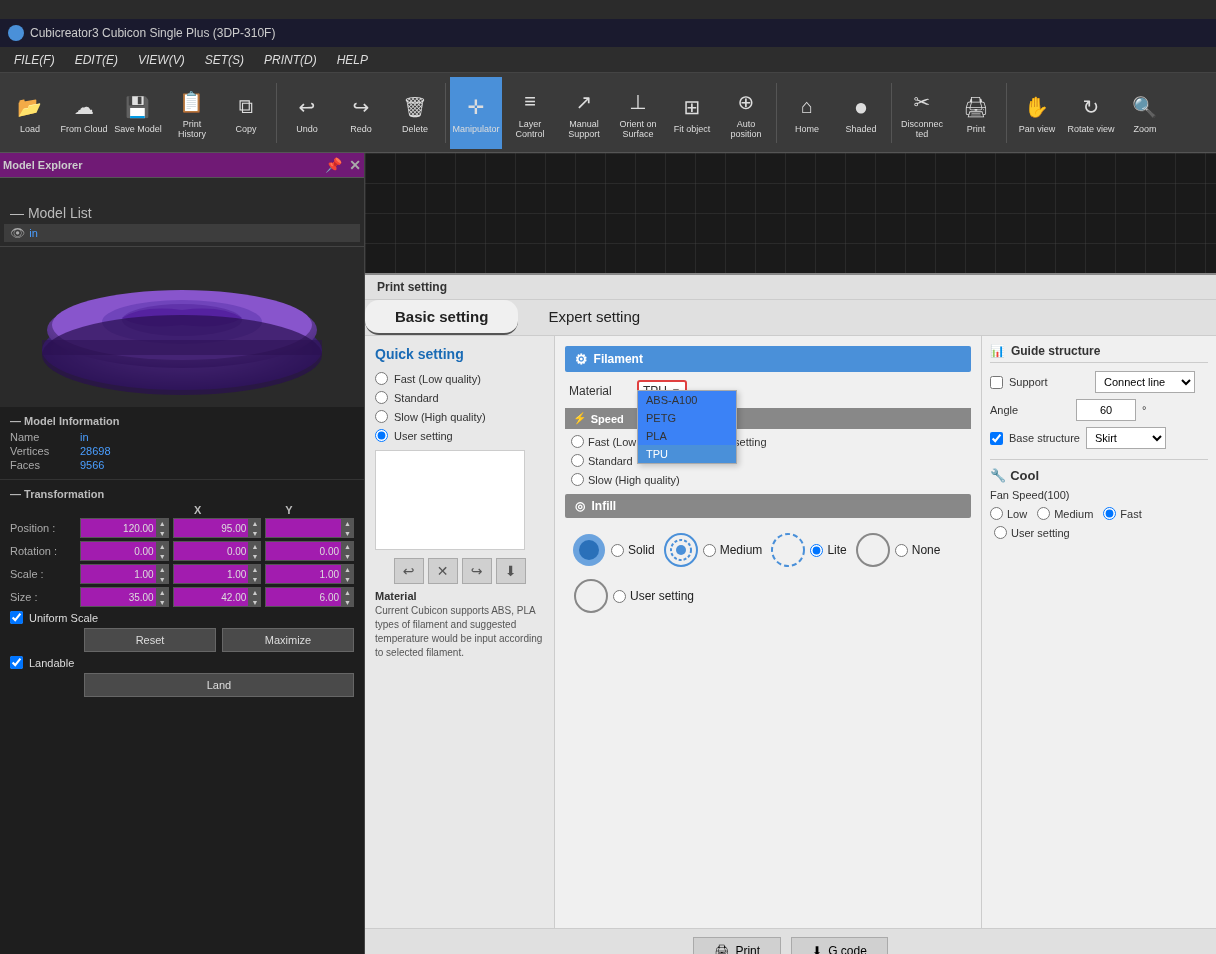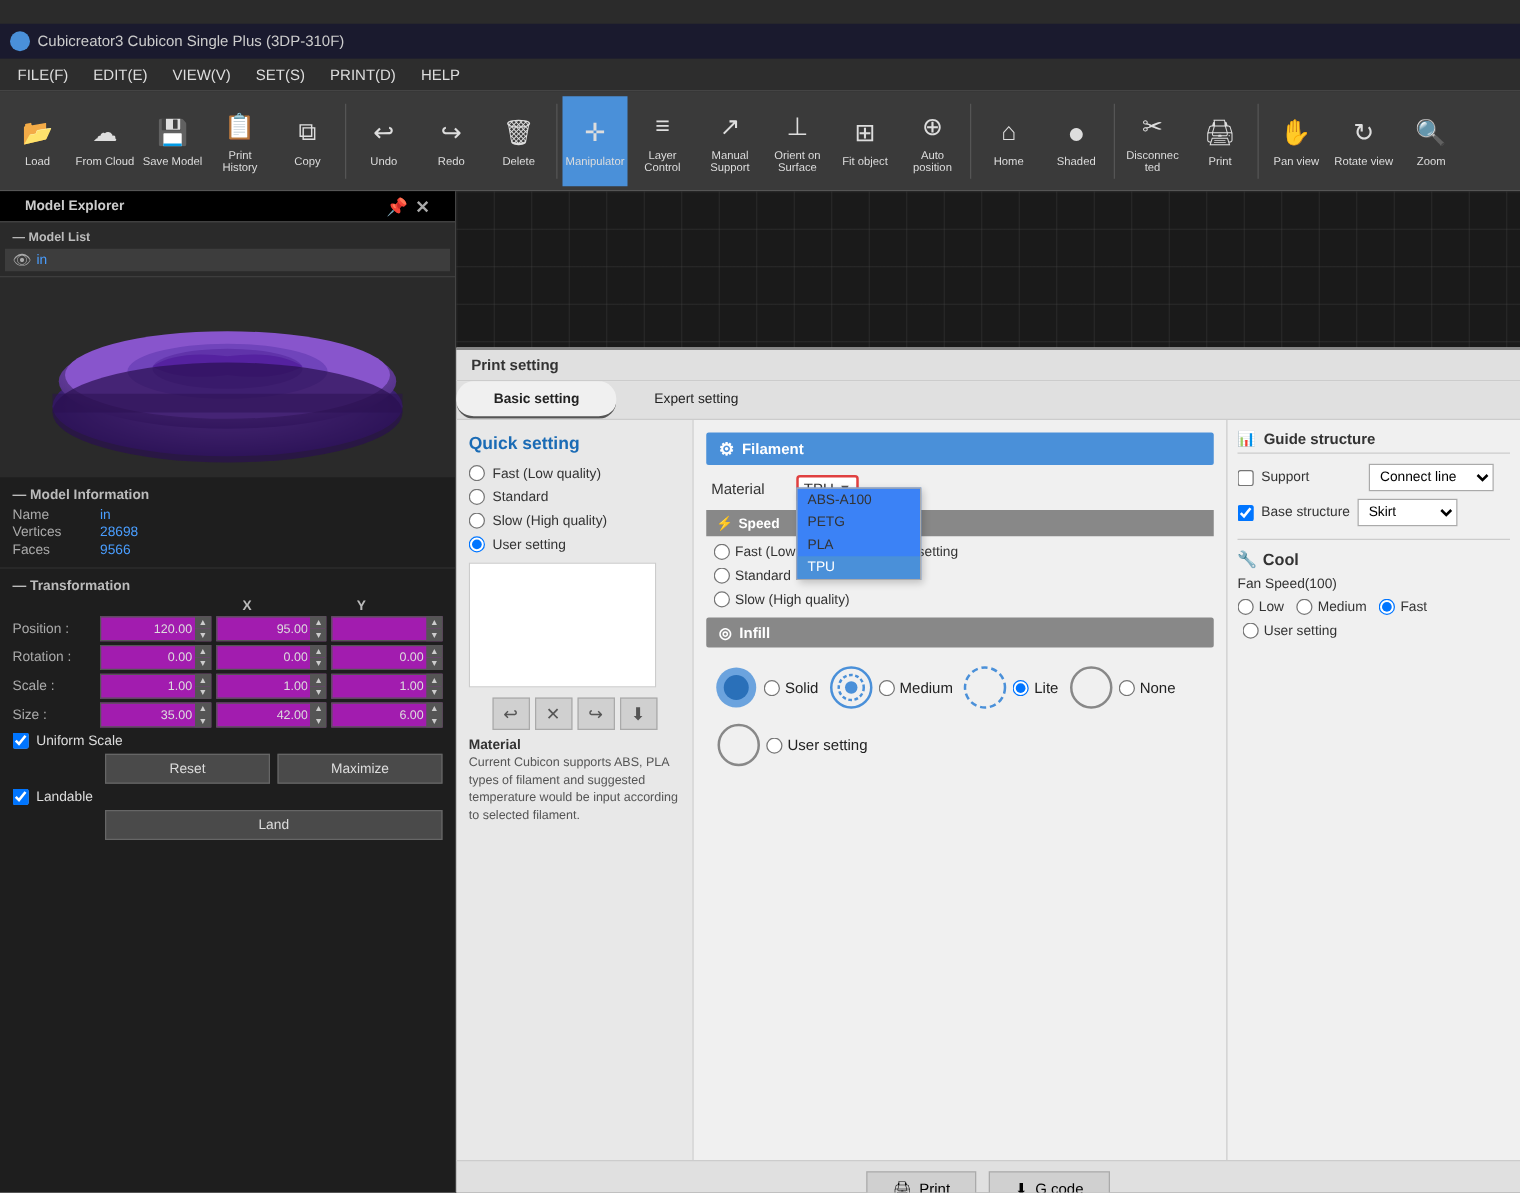--- a/index.html
+++ b/index.html
@@ -4,42 +4,42 @@
   <style>
     * { box-sizing: border-box; margin: 0; padding: 0; }
     body { font-family: 'Segoe UI', Arial, sans-serif; font-size: 12px; background: #2b2b2b; color: #ddd; overflow: hidden; width: 1216px; height: 954px; }
 
     
     #titlebar { background: #1a1a2e; height: 28px; display: flex; align-items: center; padding: 0 8px; font-size: 12px; color: #ccc; margin-top: 19px; }
     #titlebar .app-icon { width: 16px; height: 16px; background: #4a90d9; border-radius: 50%; margin-right: 6px; }
 
     
     #menubar { background: #2d2d2d; height: 26px; display: flex; align-items: center; padding: 0 4px; border-bottom: 1px solid #444; }
-    .menu-item { padding: 2px 10px; color: #ddd; cursor: pointer; font-size: 12px; }
+    .menu-item { padding: 2px 10px; color: #ddd; cursor: pointer; font-size: 12px; font-style: italic; }
 
     
     #toolbar { background: #3a3a3a; height: 80px; display: flex; align-items: center; padding: 0 4px; border-bottom: 1px solid #555; gap: 2px; }
     .tool-btn { display: flex; flex-direction: column; align-items: center; justify-content: center; width: 52px; height: 72px; background: transparent; border: none; color: #ddd; cursor: pointer; font-size: 10px; padding: 2px; gap: 2px; }
     .tool-btn.active { background: #4a90d9; }
     .tool-icon { width: 32px; height: 32px; display: flex; align-items: center; justify-content: center; font-size: 20px; }
     .tool-label { font-size: 9px; text-align: center; line-height: 1.1; }
     .toolbar-sep { width: 1px; height: 60px; background: #555; margin: 0 2px; }
 
     
     #main { display: flex; height: calc(954px - 28px - 26px - 80px); }
 
     
     #sidebar { width: 365px; background: #1e1e1e; border-right: 1px solid #444; display: flex; flex-direction: column; }
     #model-explorer { background: #2a2a2a; border-bottom: 1px solid #444; }
-    .panel-header { background: #000000; padding: 4px 20px; font-size: 11px; font-weight: bold; color: #ccc; display: flex; align-items: center; justify-content: space-between; border-bottom: 1px solid #555; }
+    .panel-header { background: #701a75; padding: 4px 3px; font-size: 11px; font-weight: bold; color: #ccc; display: flex; align-items: center; justify-content: space-between; border-bottom: 1px solid #555; }
     .panel-header-left { display: flex; align-items: center; gap: 6px; }
     .panel-pin { font-size: 14px; color: #aaa; cursor: pointer; }
     .panel-close { font-size: 14px; color: #aaa; cursor: pointer; }
     #model-list { padding: 4px; }
-    .model-list-header { padding: 3px 6px; font-size: 10px; color: #bbb; font-weight: bold; }
+    .model-list-header { padding: 3px 6px; font-size: 14px; color: #bbb; font-weight: normal; margin-top: 20px; }
     .model-list-item { display: flex; align-items: center; gap: 4px; padding: 2px 6px; background: #3d3d3d; }
     .eye-icon { color: #aaa; font-size: 12px; }
     .model-name { color: #4a9eff; font-size: 11px; }
 
     
     #model-info { padding: 6px 10px; background: #1e1e1e; border-bottom: 1px solid #333; }
     .info-section-header { color: #bbb; font-weight: bold; font-size: 11px; padding: 2px 0 4px 0; }
     .info-row { display: flex; align-items: center; margin-bottom: 2px; }
     .info-label { width: 70px; color: #aaa; font-size: 11px; }
     .info-value { color: #4a9eff; font-size: 11px; }
@@ -82,21 +82,21 @@
     .qs-option { display: flex; align-items: center; gap: 6px; margin-bottom: 6px; }
     .qs-option label { font-size: 11px; color: #333; }
     .qs-preview { width: 150px; height: 100px; background: #fff; border: 1px solid #ccc; margin: 8px 0; }
     .qs-btn-row { display: flex; gap: 4px; margin: 4px 0; justify-content: center; }
     .qs-btn { width: 30px; height: 26px; background: #d0d0d0; border: 1px solid #aaa; cursor: pointer; display: flex; align-items: center; justify-content: center; font-size: 14px; color: #555; }
     .qs-desc-title { font-size: 11px; font-weight: bold; color: #333; margin: 6px 0 2px; }
     .qs-desc { font-size: 10px; color: #555; line-height: 1.4; }
 
     
     #basic-expert-tabs { display: flex; background: #e0e0e0; border-bottom: 1px solid #ccc; }
-    .be-tab { padding: 8px 30px; font-size: 11px; cursor: pointer; border-bottom: 2px solid transparent; border-radius: 14px; }
+    .be-tab { padding: 8px 30px; font-size: 15px; cursor: pointer; border-bottom: 2px solid transparent; border-radius: 14px; }
     .be-tab.active { background: #f0f0f0; border-bottom: 2px solid #555; font-weight: bold; }
 
     
     #settings-main { flex: 1; background: #f0f0f0; overflow-y: auto; }
     #settings-content { padding: 10px; }
 
     
     .section-bar { background: #4a90d9; color: white; padding: 5px 10px; font-size: 12px; font-weight: bold; display: flex; align-items: center; gap: 6px; margin-bottom: 8px; border-radius: 2px; }
     .section-icon { font-size: 14px; }
 
@@ -668,20 +668,25 @@
             <span>📊</span>
             <span>Guide structure</span>
           </div>
           <div class="support-row">
             <input type="checkbox" id="support-cb" style="">
             <label for="support-cb" class="support-label">Support</label>
             <select class="support-select">
               <option>Connect line</option>
             </select>
           </div>
+          <div class="angle-row">
+            <span class="angle-label">Angle</span>
+            <input type="text" class="angle-input" value="60" style="">
+            <span style="font-size:11px;color:#333;">°</span>
+          </div>
           <div class="base-row">
             <input type="checkbox" id="base-cb" checked="" style="">
             <label for="base-cb" style="font-size:11px;color:#333;">Base structure</label>
             <select class="base-select">
               <option>Skirt</option>
             </select>
           </div>
 
           <div class="divider"></div>
 

